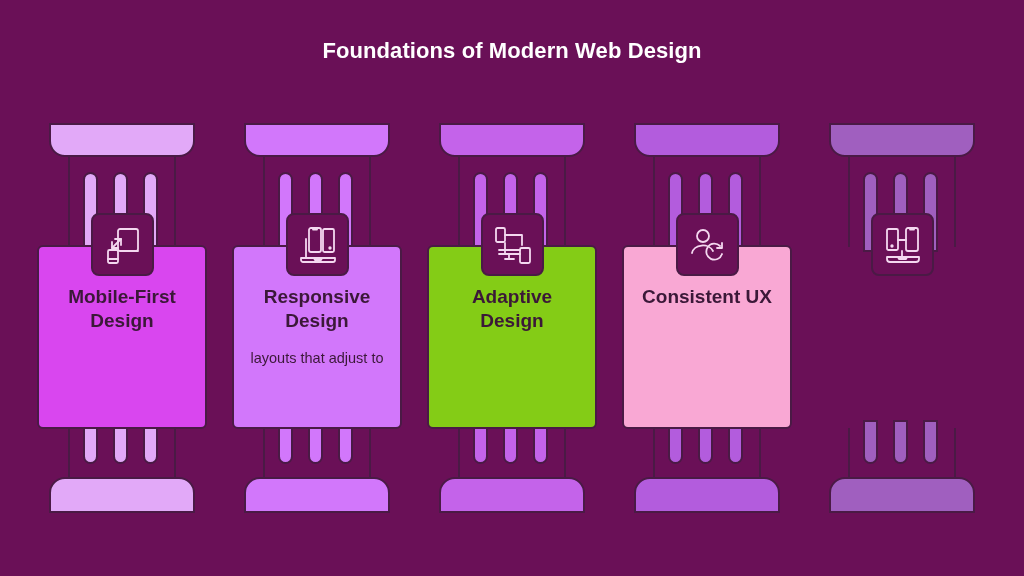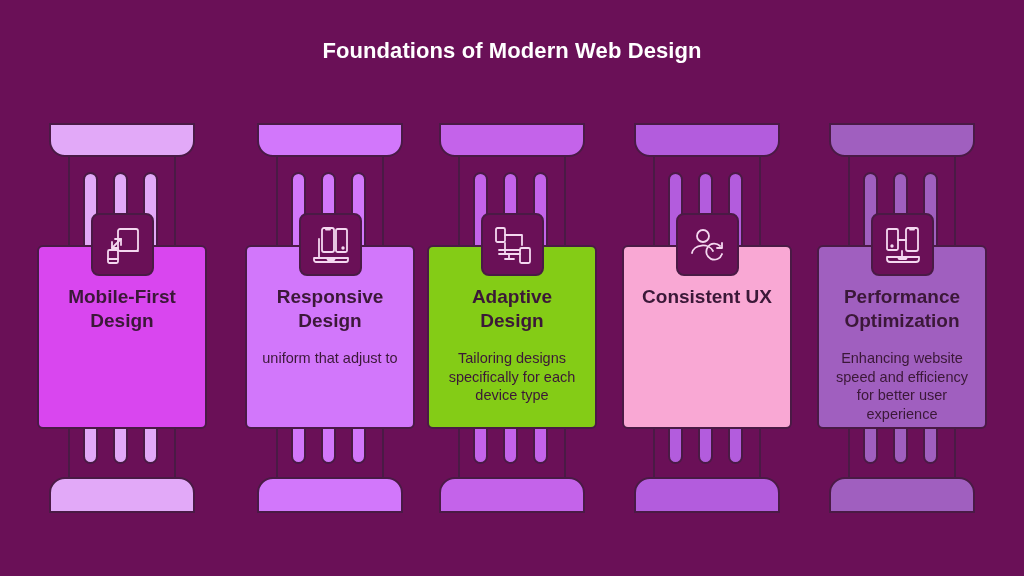--- a/index.html
+++ b/index.html
@@ -83,40 +83,40 @@
     <rect x="17" y="6" width="20" height="22" rx="2"></rect>
     <path d="M28 28 h9"></path>
     <path d="M20 16 l-9 9"></path>
     <path d="M14 16 h6 v6"></path>
     <path d="M11 19 v6 h6"></path>
     <rect x="7" y="27" width="10" height="13" rx="1.5"></rect>
     <path d="M7 36 h10"></path>
   </svg>
 </div>
     </div>
-    <div class="pillar" style="left: 245px;">
+    <div class="pillar" style="left: 232px;">
       <div class="capital" style="background:#d277fb"></div>
       <div class="shaft-line" style="left:31px;top:157px;height:90px"></div>
       <div class="shaft-line" style="left:137px;top:157px;height:90px"></div>
       <div class="shaft-line" style="left:31px;top:428px;height:50px"></div>
       <div class="shaft-line" style="left:137px;top:428px;height:50px"></div>
       <div class="flute top" style="left:46px;background:#d277fb"></div>
       <div class="flute bottom" style="left:46px;background:#d277fb"></div>
       <div class="flute top" style="left:76px;background:#d277fb"></div>
       <div class="flute bottom" style="left:76px;background:#d277fb"></div>
       <div class="flute top" style="left:106px;background:#d277fb"></div>
       <div class="flute bottom" style="left:106px;background:#d277fb"></div>
       <div class="base" style="background:#d277fb"></div>
       <div class="card" style="background:#d277fb">
       <div class="card-title">
         <div>Responsive</div>
         <div>Design</div>
       </div>
       <div class="card-desc" style="top:102px">
-          <div>uniform that adjust to</div>
+          <div>layouts that adjust to</div>
       </div>
     </div>
       <div class="icon-box">
   <svg viewBox="0 0 44 44" fill="none" stroke="#f4d8f0" stroke-width="1.8" stroke-linecap="round" stroke-linejoin="round">
     <rect x="13" y="5" width="12" height="24" rx="2"></rect>
     <path d="M17 5 v1.5 h4 V5"></path>
     <rect x="27" y="6" width="11" height="23" rx="1.5"></rect>
     <circle cx="34" cy="25" r="0.8" fill="#f4d8f0"></circle>
     <path d="M10 16 v19"></path>
     <path d="M5 35 h34 v2 a2 2 0 0 1 -2 2 h-30 a2 2 0 0 1 -2 -2 z"></path>
@@ -135,25 +135,20 @@
       <div class="flute top" style="left:76px;background:#c463ea"></div>
       <div class="flute bottom" style="left:76px;background:#c463ea"></div>
       <div class="flute top" style="left:106px;background:#c463ea"></div>
       <div class="flute bottom" style="left:106px;background:#c463ea"></div>
       <div class="base" style="background:#c463ea"></div>
       <div class="card" style="background:#84cc16">
       <div class="card-title">
         <div>Adaptive</div>
         <div>Design</div>
       </div>
-      <div class="card-desc" style="top:102px">
-        <div>Tailoring designs</div>
-          <div>specifically for each</div>
-          <div>device type</div>
-      </div>
     </div>
       <div class="icon-box">
   <svg viewBox="0 0 44 44" fill="none" stroke="#f4d8f0" stroke-width="1.8" stroke-linecap="round" stroke-linejoin="round">
     <rect x="5" y="5" width="9" height="14" rx="1.5"></rect>
     <path d="M14 12 h17 v10"></path>
     <path d="M14 20 v10"></path>
     <path d="M8 27 h21"></path>
     <path d="M8 31 h21"></path>
     <path d="M18 31 v5 M14 36 h9"></path>
     <rect x="29" y="25" width="10" height="15" rx="1.5"></rect>
@@ -194,32 +189,20 @@
       <div class="shaft-line" style="left:137px;top:157px;height:90px"></div>
       <div class="shaft-line" style="left:31px;top:428px;height:50px"></div>
       <div class="shaft-line" style="left:137px;top:428px;height:50px"></div>
       <div class="flute top" style="left:46px;background:#a05fbf"></div>
       <div class="flute bottom" style="left:46px;background:#a05fbf"></div>
       <div class="flute top" style="left:76px;background:#a05fbf"></div>
       <div class="flute bottom" style="left:76px;background:#a05fbf"></div>
       <div class="flute top" style="left:106px;background:#a05fbf"></div>
       <div class="flute bottom" style="left:106px;background:#a05fbf"></div>
       <div class="base" style="background:#a05fbf"></div>
-      <div class="card" style="background:#a05fbf">
-      <div class="card-title">
-        <div>Performance</div>
-        <div>Optimization</div>
-      </div>
-      <div class="card-desc" style="top:102px">
-        <div>Enhancing website</div>
-          <div>speed and efficiency</div>
-          <div>for better user</div>
-          <div>experience</div>
-      </div>
-    </div>
       <div class="icon-box">
   <svg viewBox="0 0 44 44" fill="none" stroke="#f4d8f0" stroke-width="1.8" stroke-linecap="round" stroke-linejoin="round">
     <rect x="6" y="6" width="11" height="21" rx="1.5"></rect>
     <circle cx="11" cy="23" r="0.8" fill="#f4d8f0"></circle>
     <rect x="25" y="5" width="12" height="23" rx="2"></rect>
     <path d="M29 5 v1.5 h4 V5"></path>
     <path d="M17 17 h8"></path>
     <path d="M21 28 v6"></path>
     <path d="M6 34 h32 v2 a3 3 0 0 1 -3 3 h-26 a3 3 0 0 1 -3 -3 z"></path>
     <path d="M17 34 l1 2 h7 l1 -2"></path>

